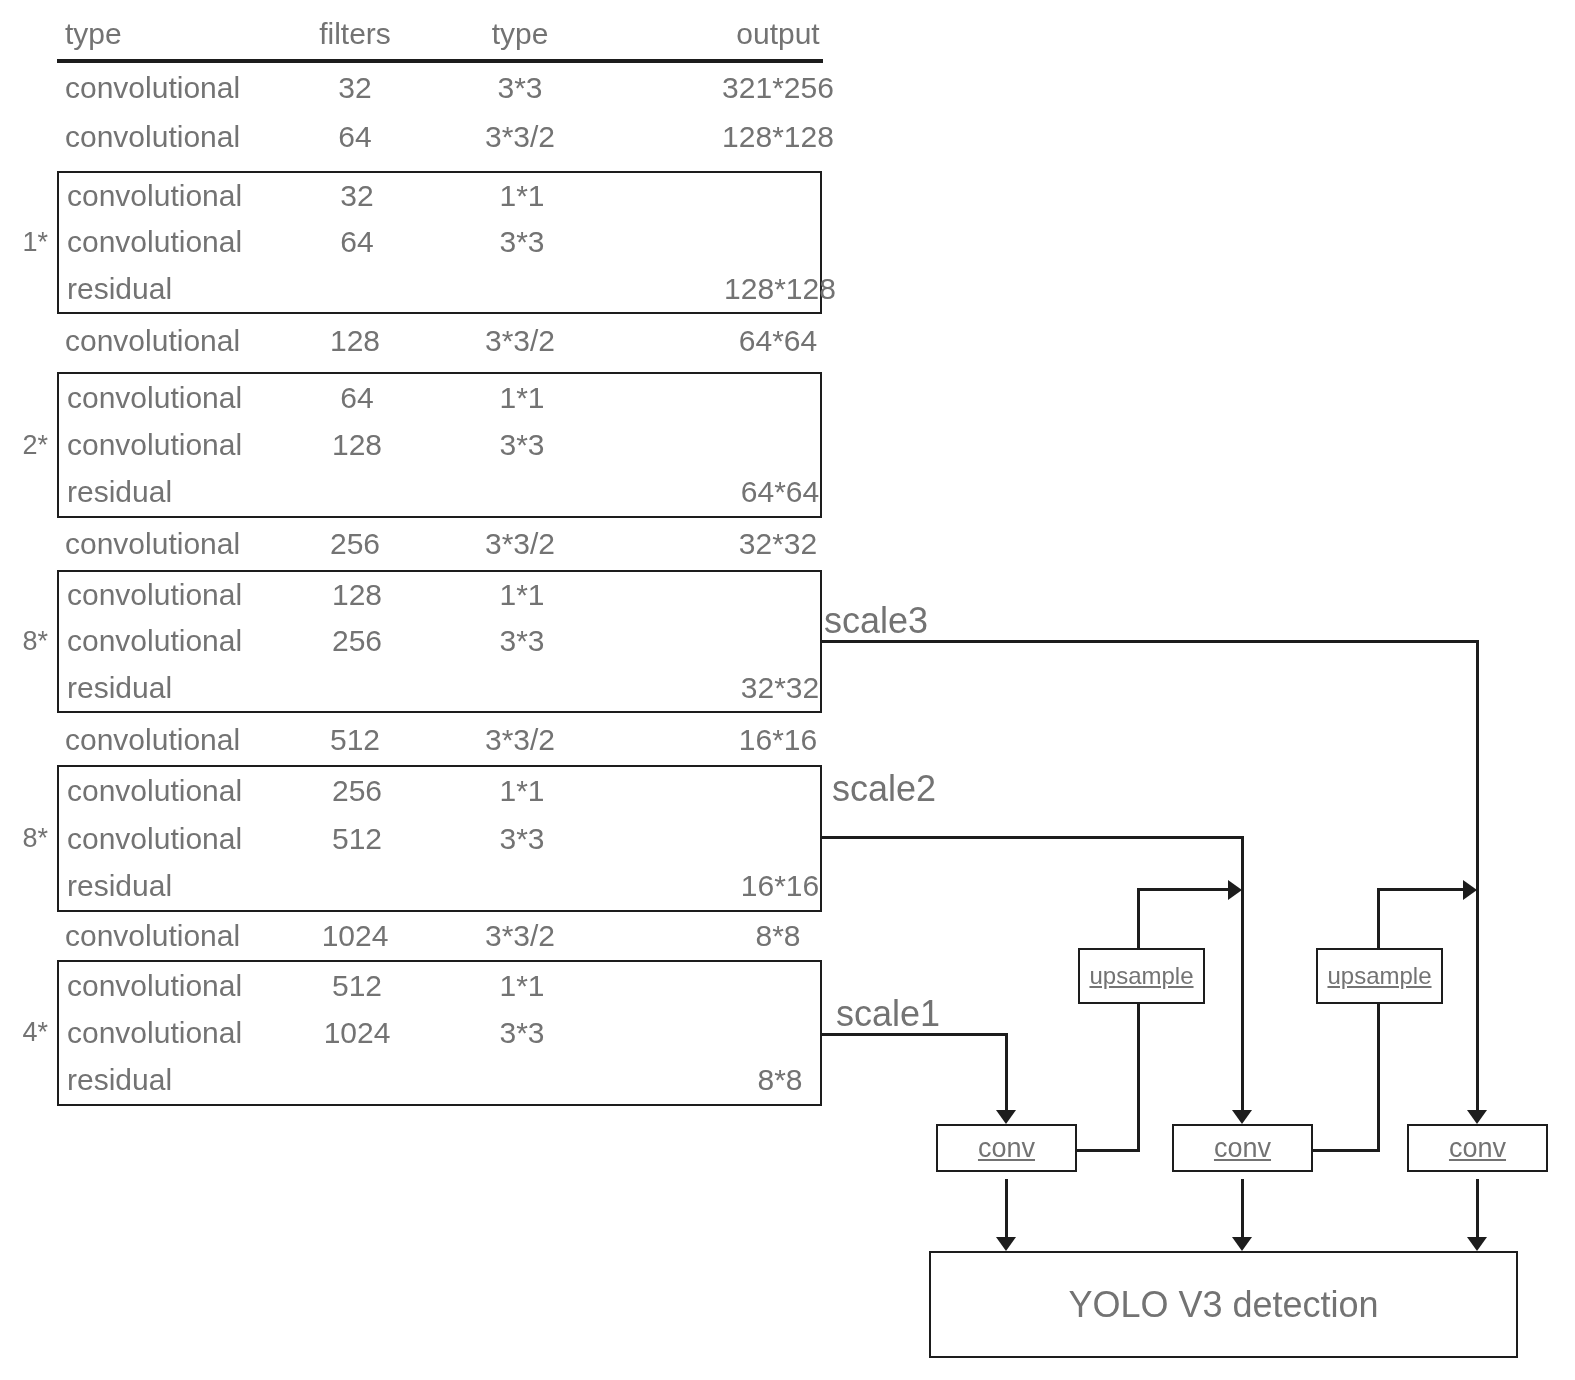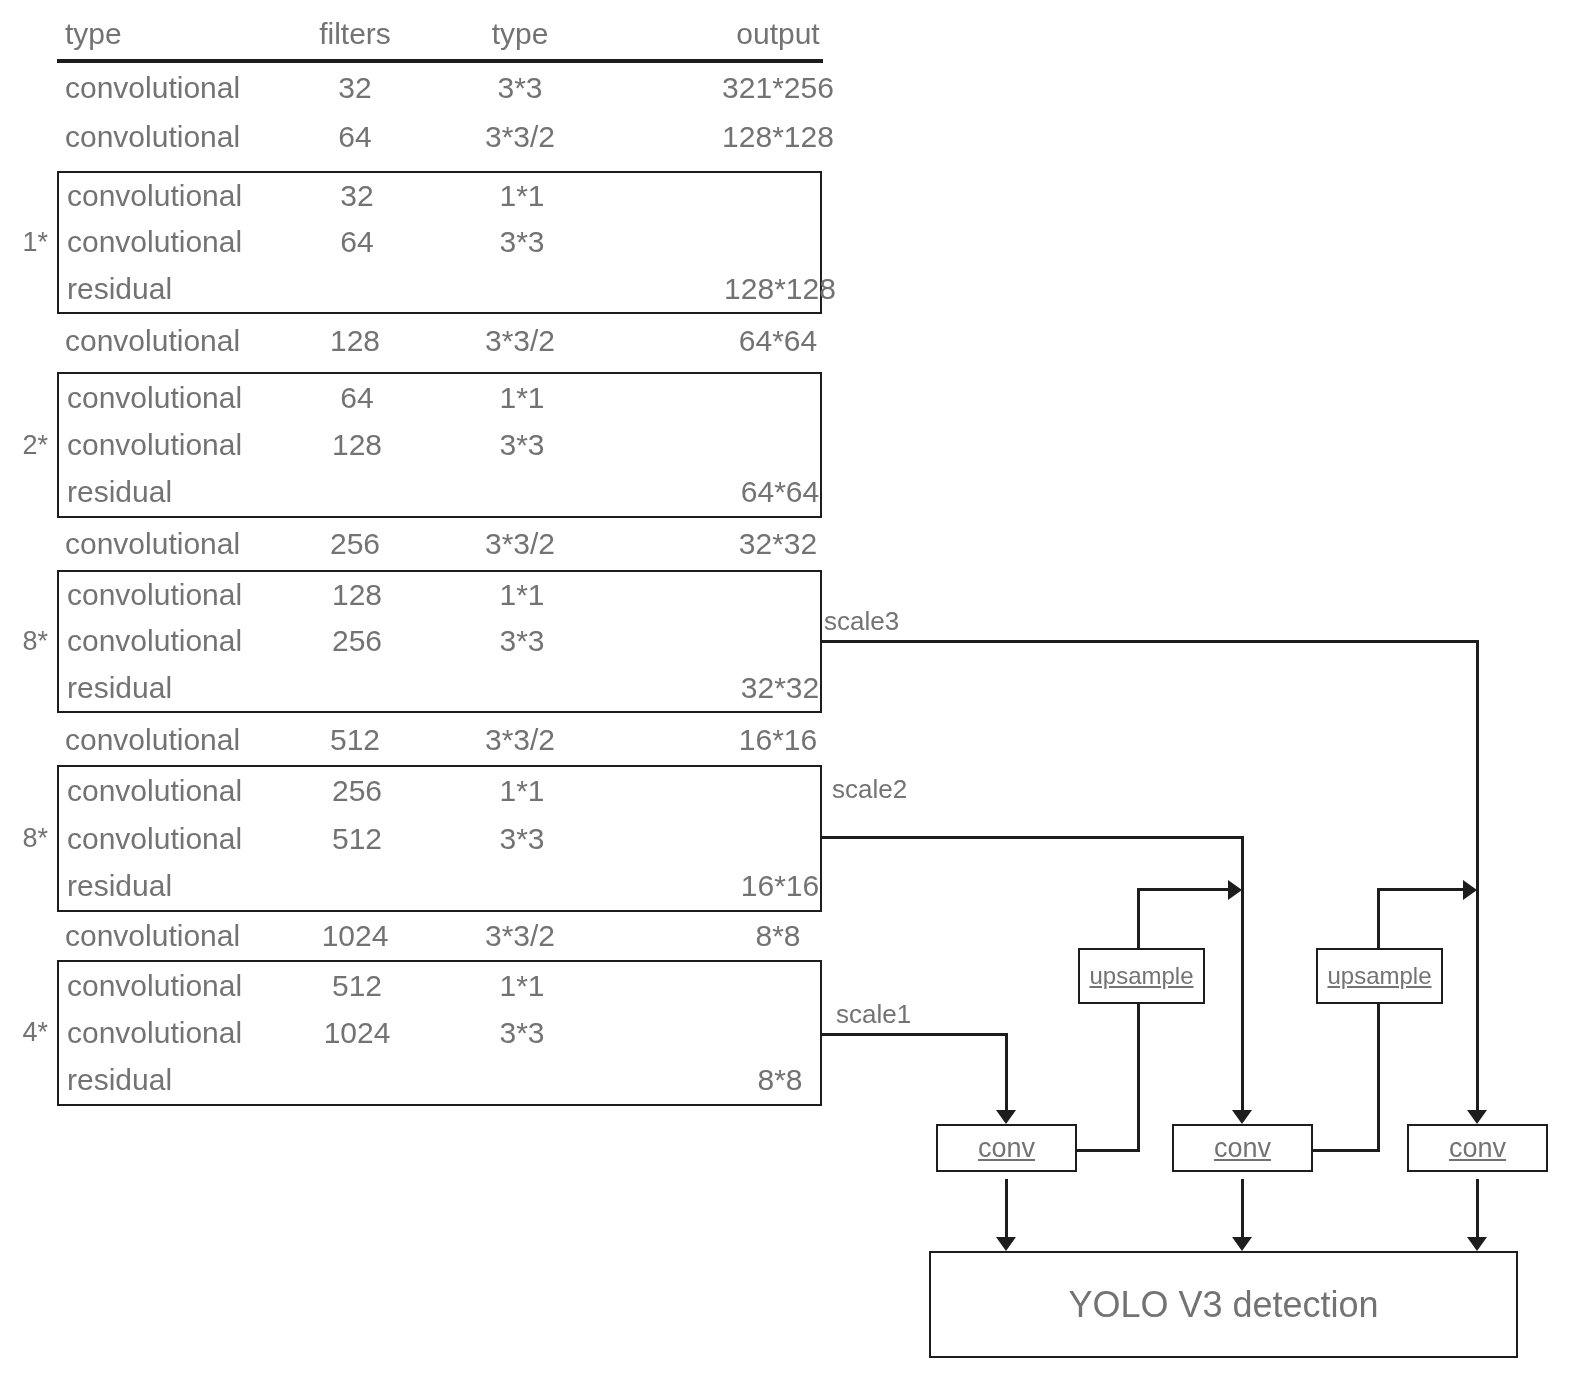--- a/index.html
+++ b/index.html
@@ -22,21 +22,21 @@
   .grow{position:relative;flex:1;}
   .grow .c{position:absolute;top:50%;transform:translateY(-50%);}
   .c{white-space:nowrap;}
   .ct{left:8px;}
   .cf{left:238px;width:120px;text-align:center;}
   .cs{left:400px;width:126px;text-align:center;}
   .co{left:613px;width:120px;text-align:center;margin-left:48px;}
   .mult{position:absolute;left:6px;width:42px;text-align:right;font-size:27px;line-height:40px;}
   
   .ln{position:absolute;background:#1d1d1d;}
-  .slabel{position:absolute;font-size:26px;line-height:34px;white-space:nowrap;}
+  .slabel{position:absolute;font-size:36px;line-height:34px;white-space:nowrap;}
   .nbox{position:absolute;border:2px solid #1d1d1d;background:#fff;box-sizing:border-box;
         display:flex;align-items:center;justify-content:center;white-space:nowrap;text-decoration:underline;}
   .convbox{width:141px;height:48px;font-size:27px;}
   .upbox{width:127px;height:56px;font-size:24px;}
   .yolobox{position:absolute;left:929px;top:1251px;width:589px;height:107px;border:2px solid #1d1d1d;
         box-sizing:border-box;display:flex;align-items:center;justify-content:center;font-size:36px;}
   .ah-d{position:absolute;width:0;height:0;border-left:10px solid transparent;
         border-right:10px solid transparent;border-top:14px solid #1d1d1d;}
   .ah-r{position:absolute;width:0;height:0;border-top:10px solid transparent;
         border-bottom:10px solid transparent;border-left:14px solid #1d1d1d;}

